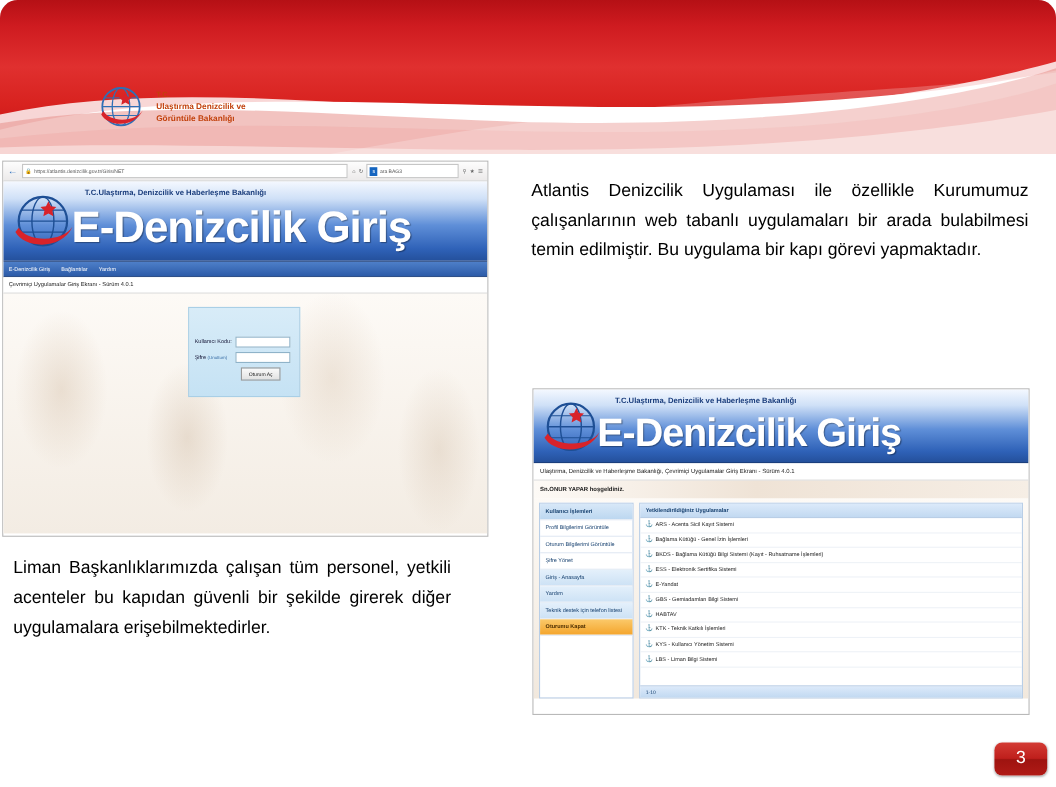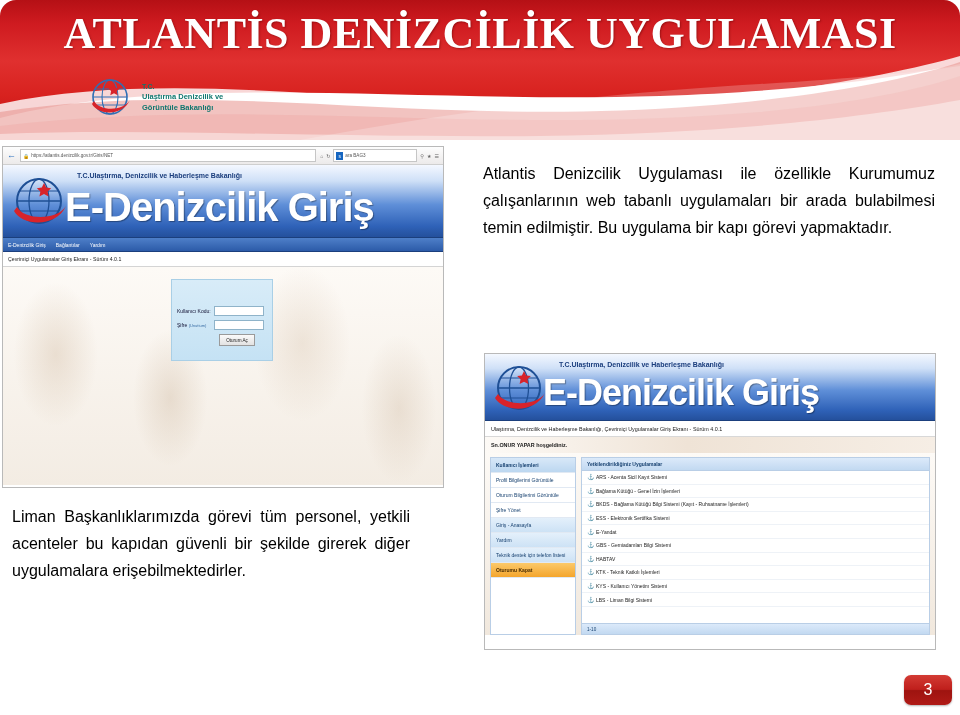--- a/index.html
+++ b/index.html
@@ -56,21 +56,21 @@
     display: flex;
     align-items: center;
     gap: 8px;
   }
   .globe {
     width: 46px; height: 48px;
     position: relative;
   }
   .ministry-text {
     font-family: "Liberation Sans", sans-serif;
-    color: #0f766e;
+    color: #c2410c;
     line-height: 1.45;
   }
   .ministry-text .tc {
     font-size: 7px;
     font-weight: bold;
   }
   .ministry-text .l1, .ministry-text .l2 {
     font-size: 7.5px;
     font-weight: bold;
   }
@@ -385,21 +385,20 @@
 
 <div class="banner">
   <div class="banner-red"></div>
   <svg class="wave-svg" viewBox="0 0 960 140" preserveAspectRatio="none">
     <path d="M0,118 C180,72 420,104 660,96 C800,91 900,78 960,64 L960,140 L0,140 Z" fill="#ffffff"></path>
     <path d="M0,104 C200,62 430,120 690,100 C820,90 910,70 960,56 L960,120 C880,104 760,126 600,130 C400,134 180,120 0,128 Z" fill="#ffffff" opacity="0.82"></path>
     <path d="M0,112 C220,78 420,128 700,106 C830,96 920,76 960,62 L960,100 C860,118 720,134 540,136 C330,138 150,128 0,134 Z" fill="#e8918d" opacity="0.55"></path>
     <path d="M0,126 C260,96 480,136 760,112 C870,102 930,86 960,76 L960,140 L0,140 Z" fill="#f0aeaa" opacity="0.5"></path>
     <path d="M300,140 C420,118 560,96 760,84 C860,78 920,72 960,66 L960,140 Z" fill="#ffffff" opacity="0.22"></path>
   </svg>
-  <div class="banner-title">ATLANTİS DENİZCİLİK UYGULAMASI</div>
 </div>
 
 <div class="ministry">
   <div class="globe">
     <svg viewBox="0 0 46 48" width="46" height="48">
       <circle cx="22" cy="23" r="17" fill="none" stroke="#2f6fb5" stroke-width="1.6"></circle>
       <ellipse cx="22" cy="23" rx="8" ry="17" fill="none" stroke="#2f6fb5" stroke-width="1.1"></ellipse>
       <line x1="5" y1="23" x2="39" y2="23" stroke="#2f6fb5" stroke-width="1.1"></line>
       <line x1="7" y1="15" x2="37" y2="15" stroke="#2f6fb5" stroke-width="0.9"></line>
       <line x1="7" y1="31" x2="37" y2="31" stroke="#2f6fb5" stroke-width="0.9"></line>
@@ -409,21 +408,21 @@
   </div>
   <div class="ministry-text">
     <div class="tc">T.C.</div>
     <div class="l1">Ulaştırma Denizcilik ve</div>
     <div class="l2">Görüntüle Bakanlığı</div>
   </div>
 </div>
 
 <div class="para para-right">Atlantis Denizcilik Uygulaması ile özellikle Kurumumuz çalışanlarının web tabanlı uygulamaları bir arada bulabilmesi temin edilmiştir. Bu uygulama bir kapı görevi yapmaktadır.</div>
 
-<div class="para para-left">Liman Başkanlıklarımızda görevi tüm personel, yetkili acenteler bu kapıdan güvenli bir şekilde girerek diğer uygulamalara erişebilmektedirler.</div>
+<div class="para para-left">Liman Başkanlıklarımızda çalışan tüm personel, yetkili acenteler bu kapıdan güvenli bir şekilde girerek diğer uygulamalara erişebilmektedirler.</div>
 
 <div class="shot" id="shot1">
 
   <div class="chrome-bar">
     <span class="chrome-back">←</span>
     <div class="url-box">
       <span class="url-lock">🔒</span>
       <span>https://atlantis.denizcilik.gov.tr/Giris/NET</span>
     </div>
     <div class="chrome-right">

